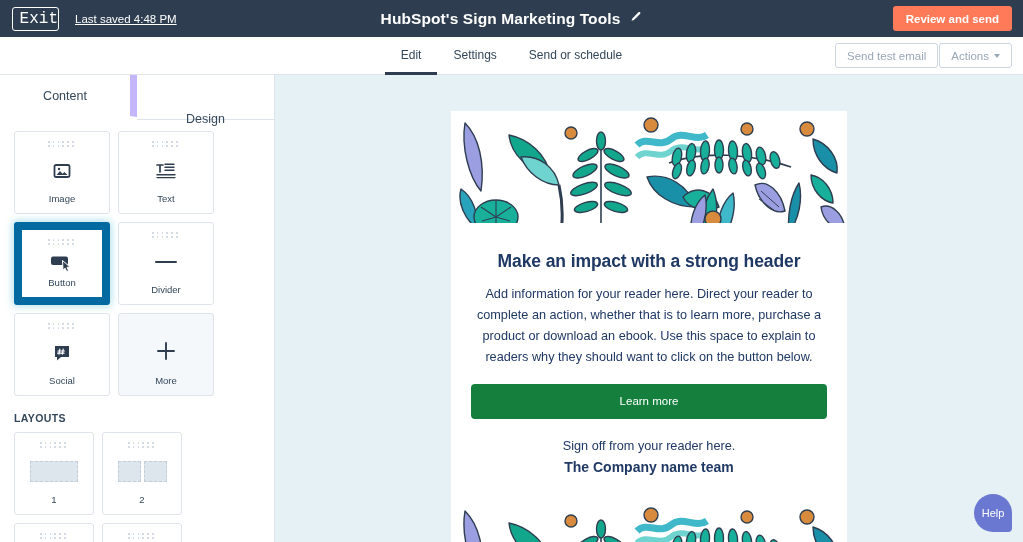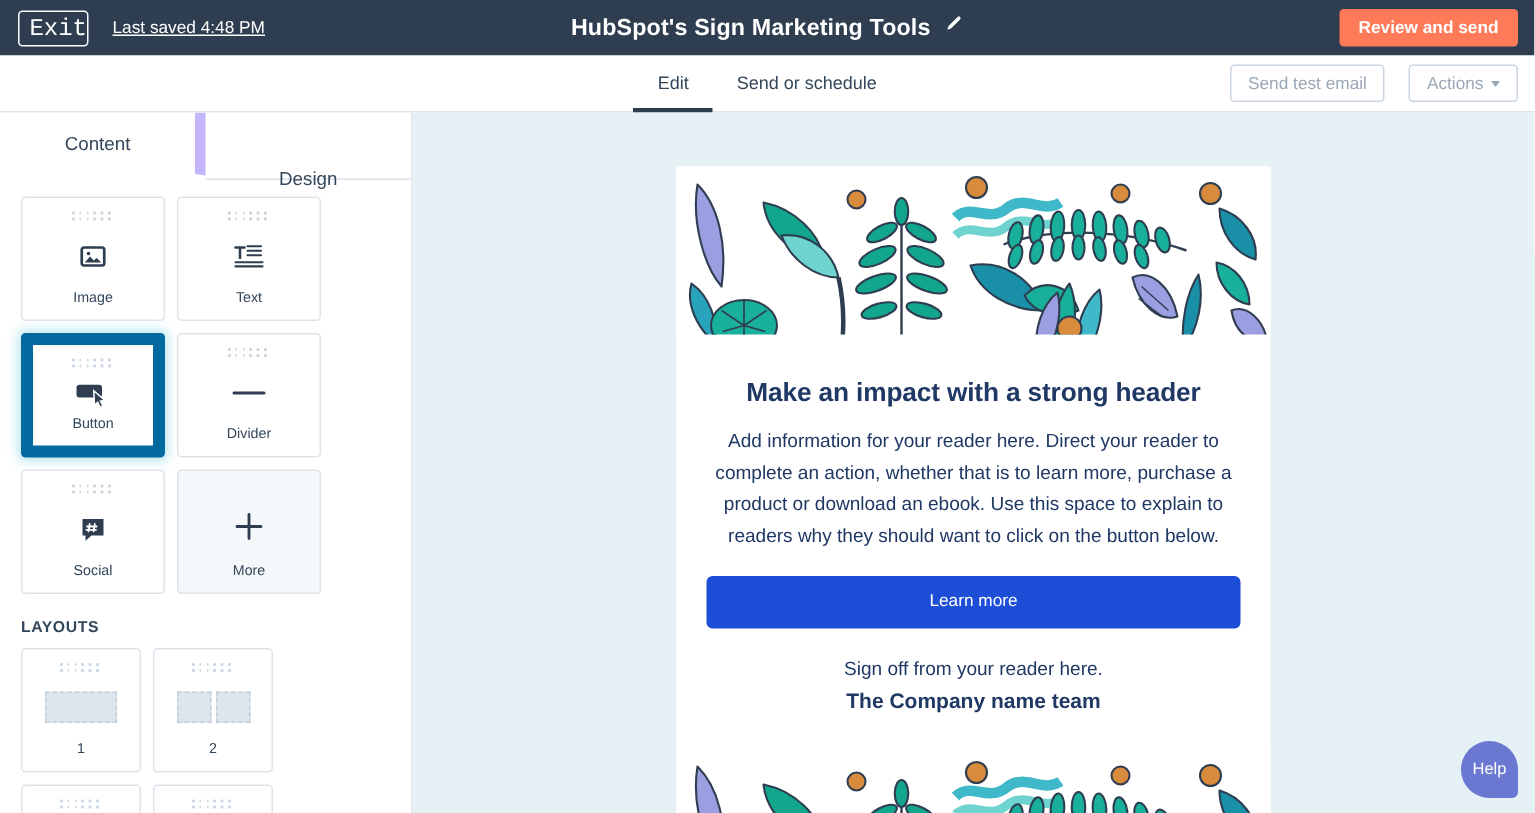--- a/index.html
+++ b/index.html
@@ -46,21 +46,21 @@
     border-bottom: 1px solid #dfe3eb;
     display: flex; align-items: stretch; justify-content: center; position: relative;
   }
   .subnav-tabs { display: flex; align-items: stretch; gap: 0; }
   .subnav-tab {
     display: flex; align-items: center; padding: 0 16px;
     font-size: 12px; color: #33475b; cursor: pointer; position: relative;
     border-bottom: 3px solid transparent; margin-bottom: -1px;
   }
   .subnav-tab.active { border-bottom-color: #2e3e50; font-weight: normal; }
-  .subnav-right { position: absolute; right: 11px; top: 6px; display: flex; gap: 16px; }
+  .subnav-right { position: absolute; right: 11px; top: 6px; display: flex; gap: 1px; }
   .ghost-btn {
     height: 25px; padding: 0 11px; border: 1px solid #cbd6e2; border-radius: 3px;
     background: #ffffff; color: #99a7b6; font-size: 11.5px; cursor: pointer;
     display: flex; align-items: center; gap: 5px; font-family: "Liberation Sans", sans-serif;
   }
   .caret { width: 0; height: 0; border-left: 3.5px solid transparent;
            border-right: 3.5px solid transparent; border-top: 4px solid #99a7b6; }
 
   
   .body { flex: 1 1 auto; display: flex; min-height: 0; }
@@ -114,21 +114,21 @@
   }
   .botanical { width: 100%; height: 112px; display: block; background: #ffffff; }
   .email-body { padding: 20px 20px 0 20px; text-align: center; }
   .email-h1 {
     font-size: 17.5px; font-weight: bold; color: #1f3864; letter-spacing: -.1px;
     margin: 8px 0 12px 0;
   }
   .email-p { font-size: 12.7px; line-height: 21px; color: #1f3864; margin: 0 0 16px 0; }
   .cta-btn {
     display: block; width: 100%; height: 35px; line-height: 35px;
-    background: #1d4ed8; color: #ffffff; border: none; border-radius: 4px;
+    background: #15803d; color: #ffffff; border: none; border-radius: 4px;
     font-size: 11.5px; cursor: pointer; font-family: "Liberation Sans", sans-serif;
     margin-top: 4px;
   }
   .signoff { font-size: 12.7px; color: #1f3864; margin-top: 20px; }
   .signoff-team { font-size: 14px; color: #1f3864; font-weight: bold; margin-top: 6px; }
   .botanical-bottom { width: 100%; height: 60px; display: block; margin-top: 18px; }
 
   .help-btn {
     position: absolute; right: 11px; bottom: 10px;
     width: 38px; height: 38px; background: #6a78d1; color: #ffffff;
@@ -153,20 +153,21 @@
         </svg>
       </span>
     </div>
 
     <button class="review-btn">Review and send</button>
   </div>
 
   <div class="subnav">
     <div class="subnav-tabs">
       <div class="subnav-tab active">Edit</div>
+      <div class="subnav-tab">Settings</div>
       <div class="subnav-tab">Send or schedule</div>
     </div>
     <div class="subnav-right">
       <button class="ghost-btn">
         <span>Send test email</span>
       </button>
       <button class="ghost-btn">
         <span>Actions</span>
         <span class="caret"></span>
       </button>

